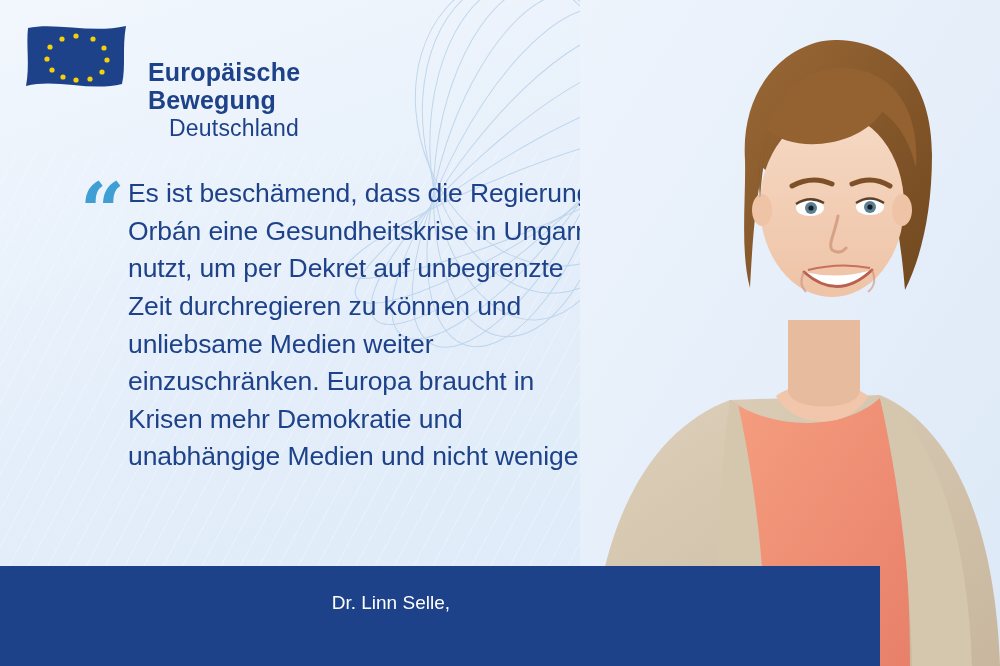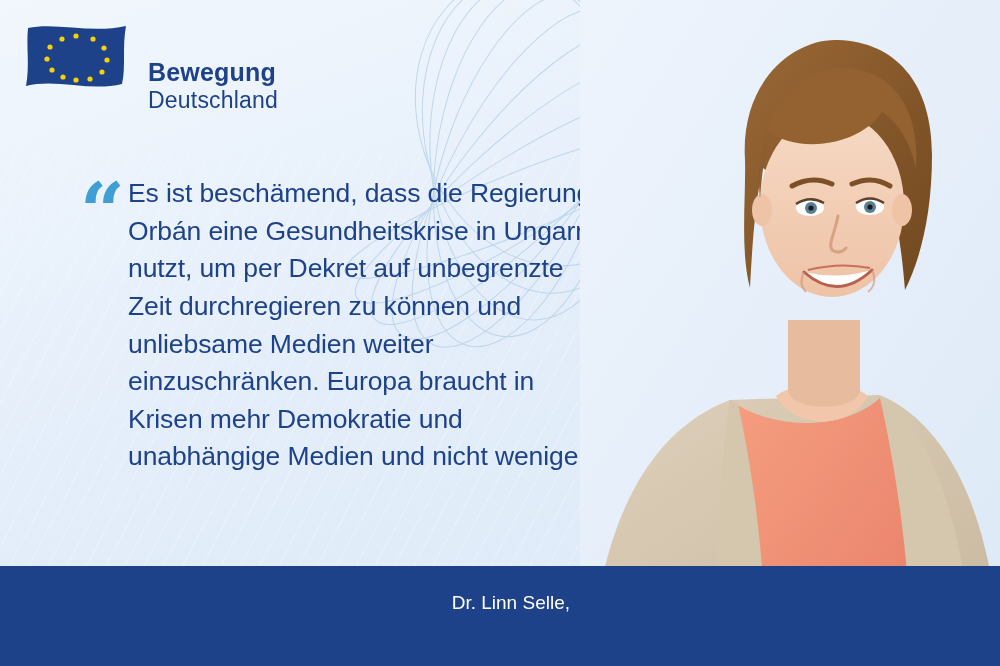--- a/index.html
+++ b/index.html
@@ -68,20 +68,21 @@
     font-size: 25px;
     font-weight: bold;
     letter-spacing: 0.2px;
   }
   .logo-line3 {
     color: #1d4289;
     font-size: 23px;
     font-weight: normal;
     letter-spacing: 0.2px;
     margin-top: 2px;
+    margin-left: 21px;
   }
 
   
   .quote-block {
     position: absolute;
     left: 80px;
     top: 175px;
     width: 520px;
   }
   .quote-mark {
@@ -113,21 +114,21 @@
     height: 666px;
     overflow: hidden;
   }
   .photo svg { display: block; }
 
   
   .footer {
     position: absolute;
     left: 0;
     bottom: 0;
-    width: 1000px;
+    width: 880px;
     height: 100px;
     background: #1d4289;
     z-index: 5;
   }
   .footer-inner {
     position: absolute;
     right: 430px;
     top: 24px;
     text-align: right;
     color: #ffffff;
@@ -175,20 +176,21 @@
           <circle cx="54" cy="58" r="2.6"></circle>
           <circle cx="41" cy="55" r="2.6"></circle>
           <circle cx="30" cy="48" r="2.6"></circle>
           <circle cx="25" cy="37" r="2.6"></circle>
           <circle cx="28" cy="25" r="2.6"></circle>
           <circle cx="40" cy="17" r="2.6"></circle>
         </g>
       </svg>
     </div>
     <div class="logo-text">
+      <div class="logo-line1">Europäische</div>
       <div class="logo-line2">Bewegung</div>
       <div class="logo-line3">Deutschland</div>
     </div>
   </div>
 
   <div class="quote-block">
     <div class="quote-mark">“</div>
     <div class="quote-text">Es ist beschämend, dass die Regierung Orbán eine Gesundheitskrise in Ungarn nutzt, um per Dekret auf unbegrenzte Zeit durchregieren zu können und unliebsame Medien weiter einzuschränken. Europa braucht in Krisen mehr Demokratie und unabhängige Medien und nicht weniger!</div>
   </div>
 

